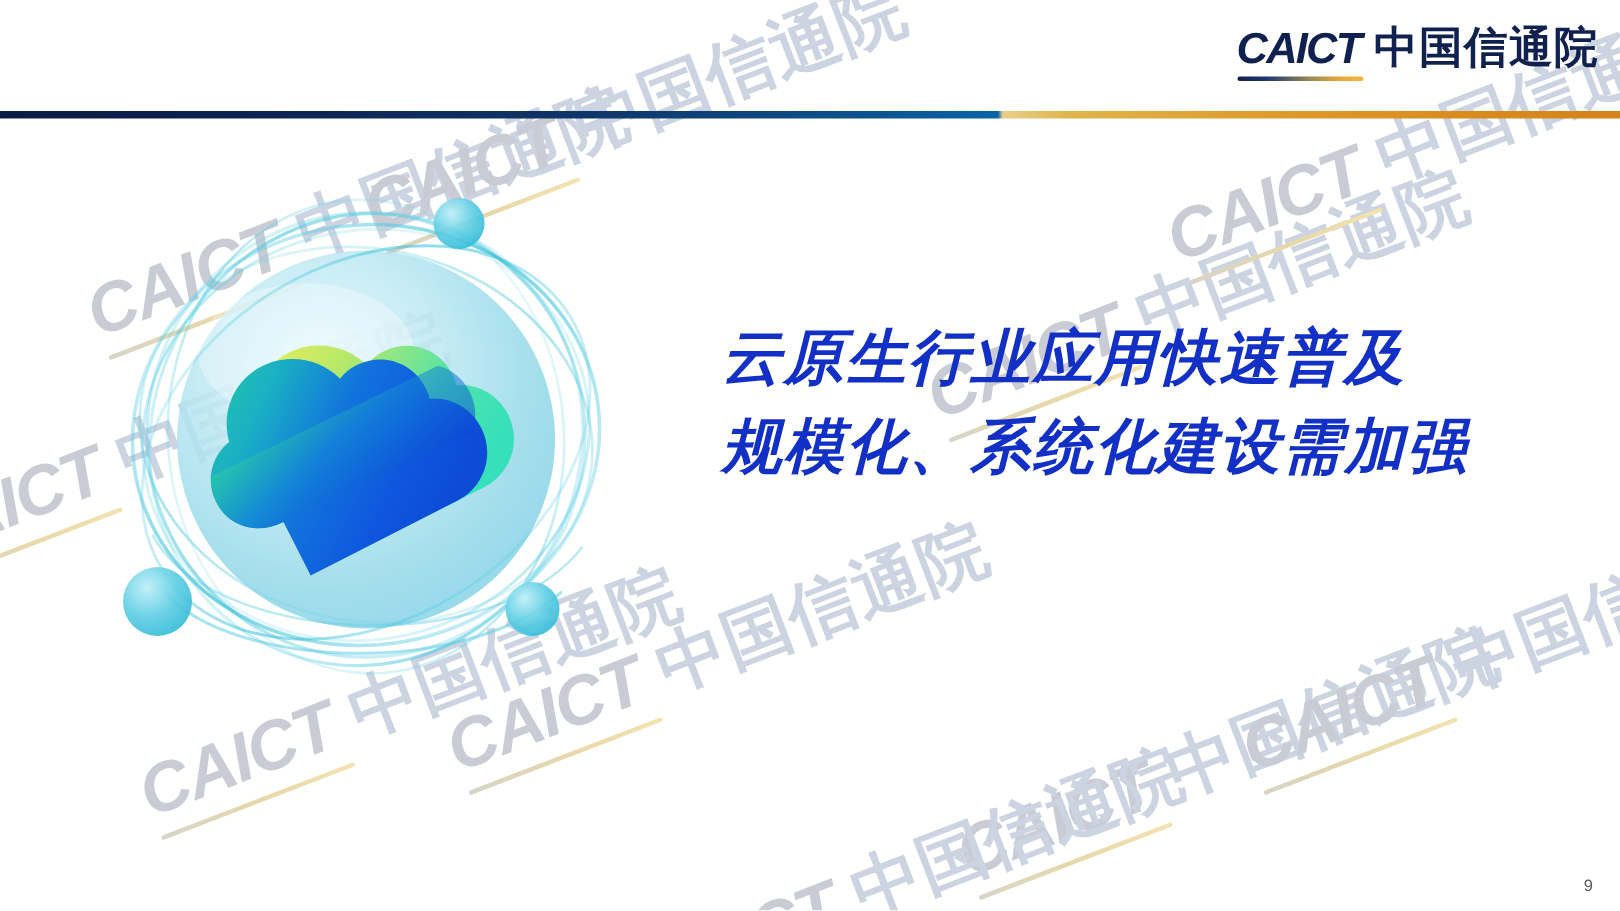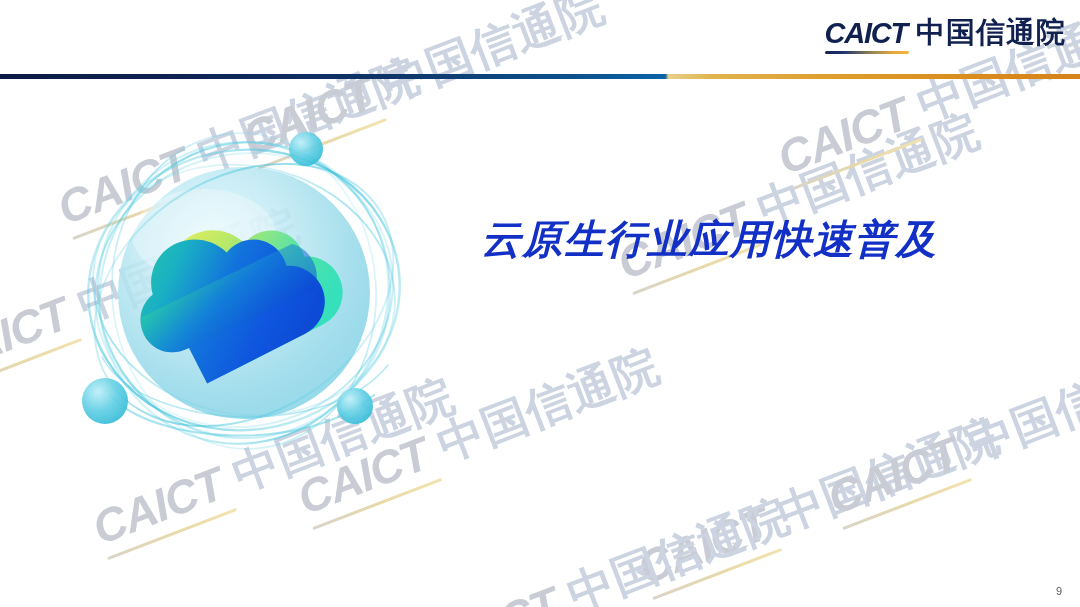--- a/index.html
+++ b/index.html
@@ -301,18 +301,19 @@
 
       <circle cx="248" cy="54" r="17" fill="url(#nodeGrad)" opacity="0.92"></circle>
       <circle cx="47" cy="306" r="23" fill="url(#nodeGrad)" opacity="0.92"></circle>
       <circle cx="297" cy="311" r="18" fill="url(#nodeGrad)" opacity="0.92"></circle>
     </svg>
   </div>
 
   <div id="text-block">
     <div id="headline">
       <div class="headline-line">云原生行业应用快速普及</div>
+      <div class="headline-line">规模化、系统化建设需加强</div>
     </div>
   </div>
 
   <div id="page-number">9</div>
 
 </div>
 
 </body></html>

